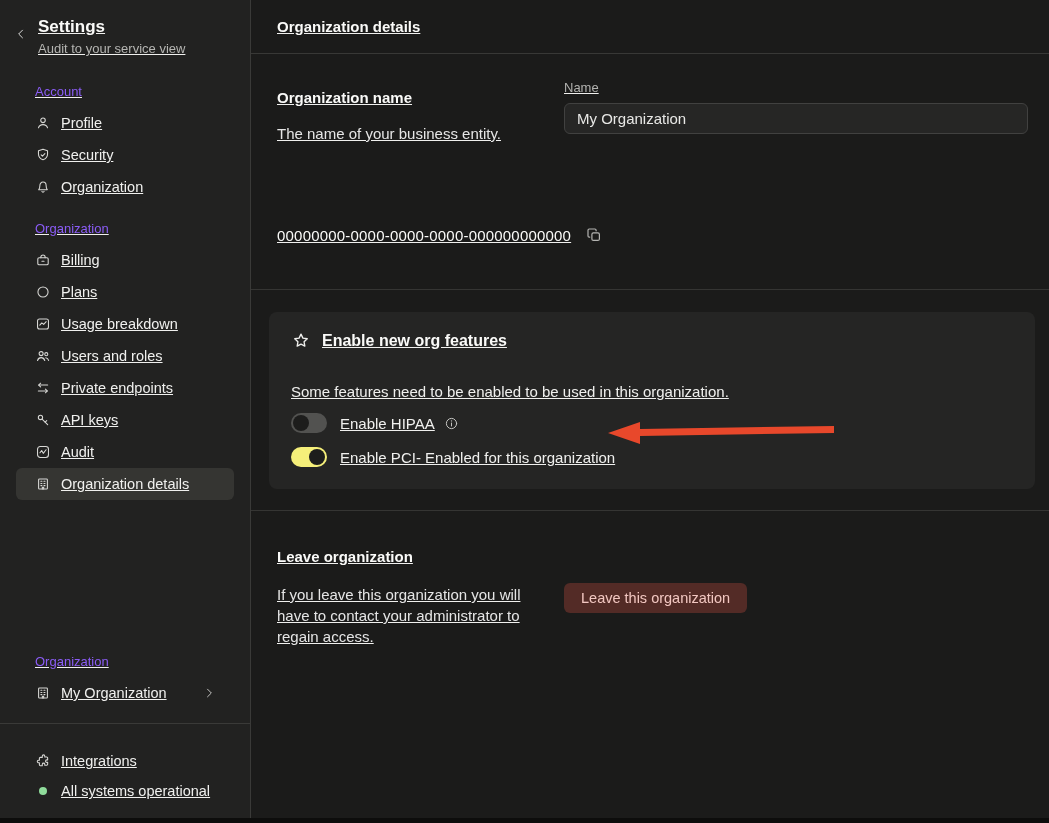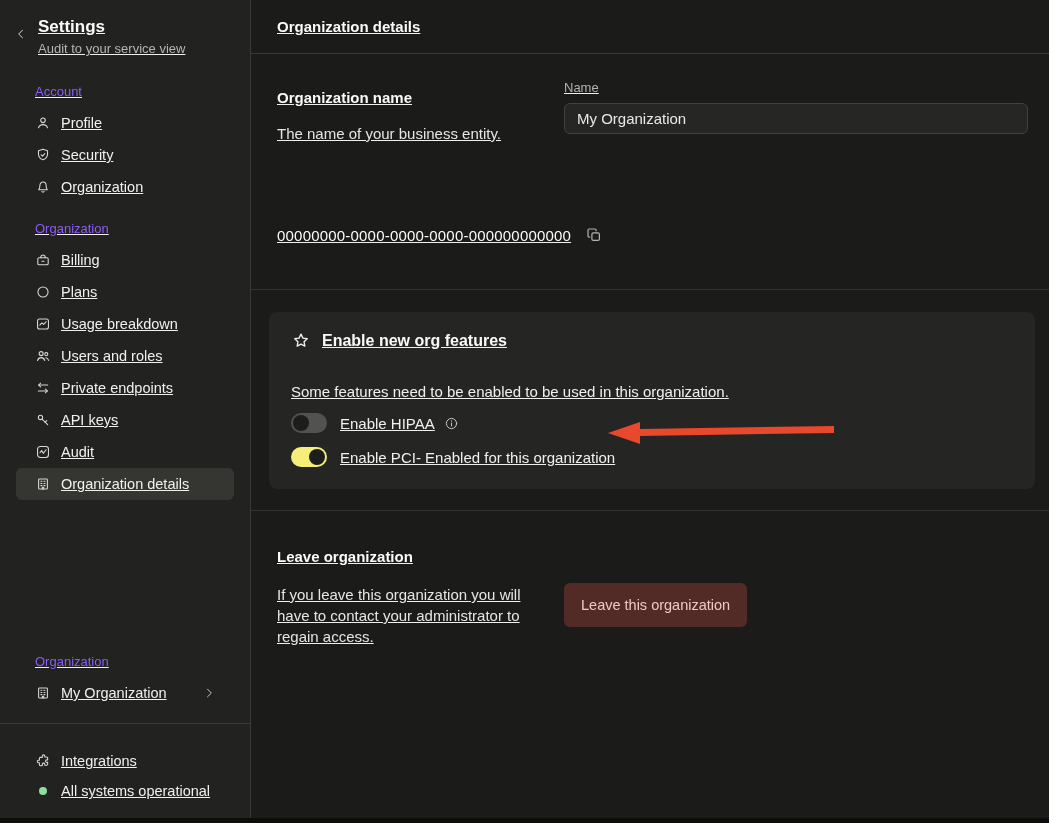--- a/index.html
+++ b/index.html
@@ -99,21 +99,21 @@
   }
   .switch.off .knob { left:2px; }
   .switch.on  .knob { right:2px; }
   .toggle-label { font-size:15px; color:#f0f0ee; }
   .toggle-row .icon-info { display:flex; color:#c5c5c2; margin-left:9px; }
   .annotation-arrow { position:absolute; left:337px; top:106px; pointer-events:none; }
 
   .row-leave { margin-top:37px; }
   .row-leave .section-desc { margin-top:19px; }
   .leave-btn {
-    margin-top:35px; height:44px; padding:0 17px;
+    margin-top:35px; height:30px; padding:0 17px;
     background:var(--danger-bg); color:var(--danger-text);
     border:none; border-radius:6px; font-size:14.5px; font-family:inherit; cursor:pointer;
   }
 
   .bottom-strip {
     position:fixed; left:0; bottom:0; width:1049px; height:5px;
     background:#0d0d0c; z-index:10;
   }
 </style>
 </head>

